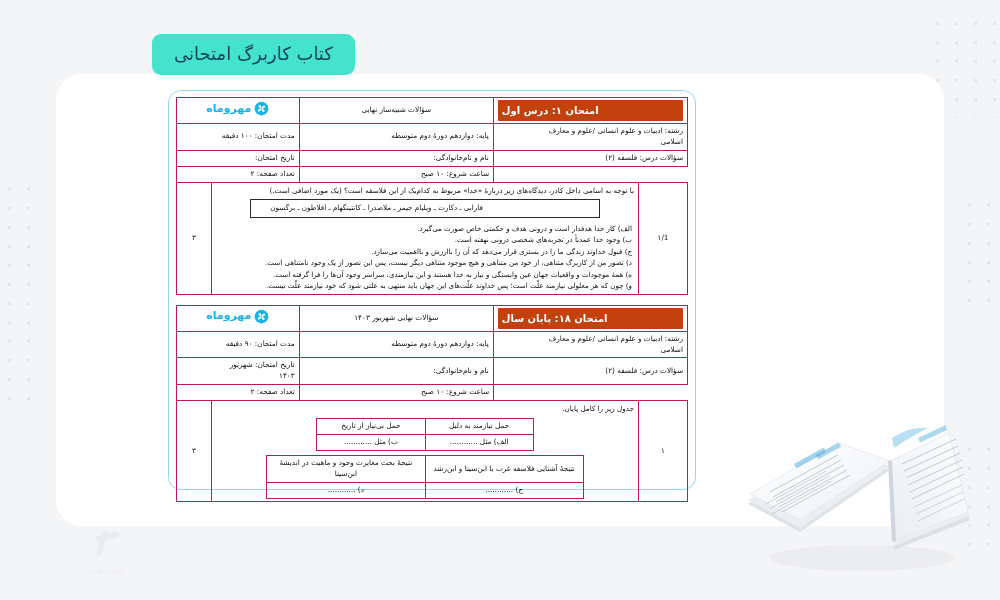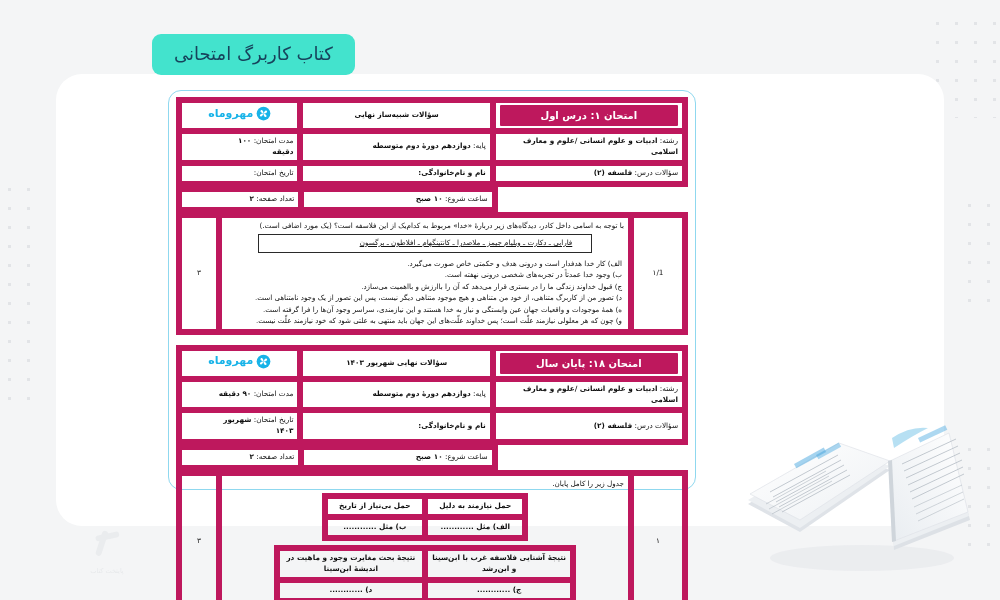--- a/index.html
+++ b/index.html
@@ -42,52 +42,52 @@
     background:#fff;border:1.6px solid #8fd8ef;border-radius:13px;
     padding:6px 7px;box-sizing:border-box;
     z-index:4;
   }
   .exam{ width:100%; }
 
   table.hdr, table.body{
     width:100%;border-collapse:collapse;table-layout:fixed;
   }
   table.hdr td, table.body td{
-    border:6px solid #be185d;
+    border:1px solid #be185d;
     padding:2px 4px;
     font-size:7.3px;
     color:#111;
     vertical-align:middle;
     line-height:1.5;
   }
-  .b{font-weight:bold;margin-left:32px;}
+  .b{font-weight:normal;margin-left:32px;}
   .ttl-cell{background:#ffffff;padding:2px 3px;}
   .ttl-bar{
-    background:#be185d;color:#fff;font-weight:bold;
-    text-align:center;font-size:10px;padding:3px 4px;border-radius:1px;
+    background:#c2410c;color:#fff;font-weight:bold;
+    text-align:left;font-size:10px;padding:3px 4px;border-radius:1px;
     white-space:nowrap;
   }
   .ctr{text-align:center;}
   .rgt{text-align:right;}
   .logo-cell{text-align:center;padding:1px 2px;}
   .logo{
     display:inline-flex;align-items:center;gap:3px;
     direction:rtl;
   }
   .logo-txt{color:#18b3e8;font-weight:bold;font-size:11px;letter-spacing:-.3px;}
 
   
   .qnum{width:26px;text-align:center;font-size:8px;}
   .score{width:40px;text-align:center;font-size:8px;}
   .qbody{padding:4px 7px 5px 7px;}
   .qline{font-size:7.2px;text-align:right;margin:0 0 3px 0;line-height:1.55;color:#111;}
   .namebox{
     border:1.2px solid #2a2a2a;
     display:block;margin:3px auto 5px auto;width:74%;
-    text-align:right;font-size:7.2px;padding:3px 19px;text-decoration:underline;
+    text-align:left;font-size:7.2px;padding:3px 19px;
   }
   .opt{font-size:7.1px;text-align:right;line-height:1.62;margin:0;padding-right:2px;}
 
   
   .minitbl{
     border-collapse:collapse;margin:4px auto 0 auto;table-layout:fixed;
   }
   .minitbl td{
     border:1.2px solid #2a2a2a;
     font-size:7px;padding:3px 6px;text-align:center;color:#111;

